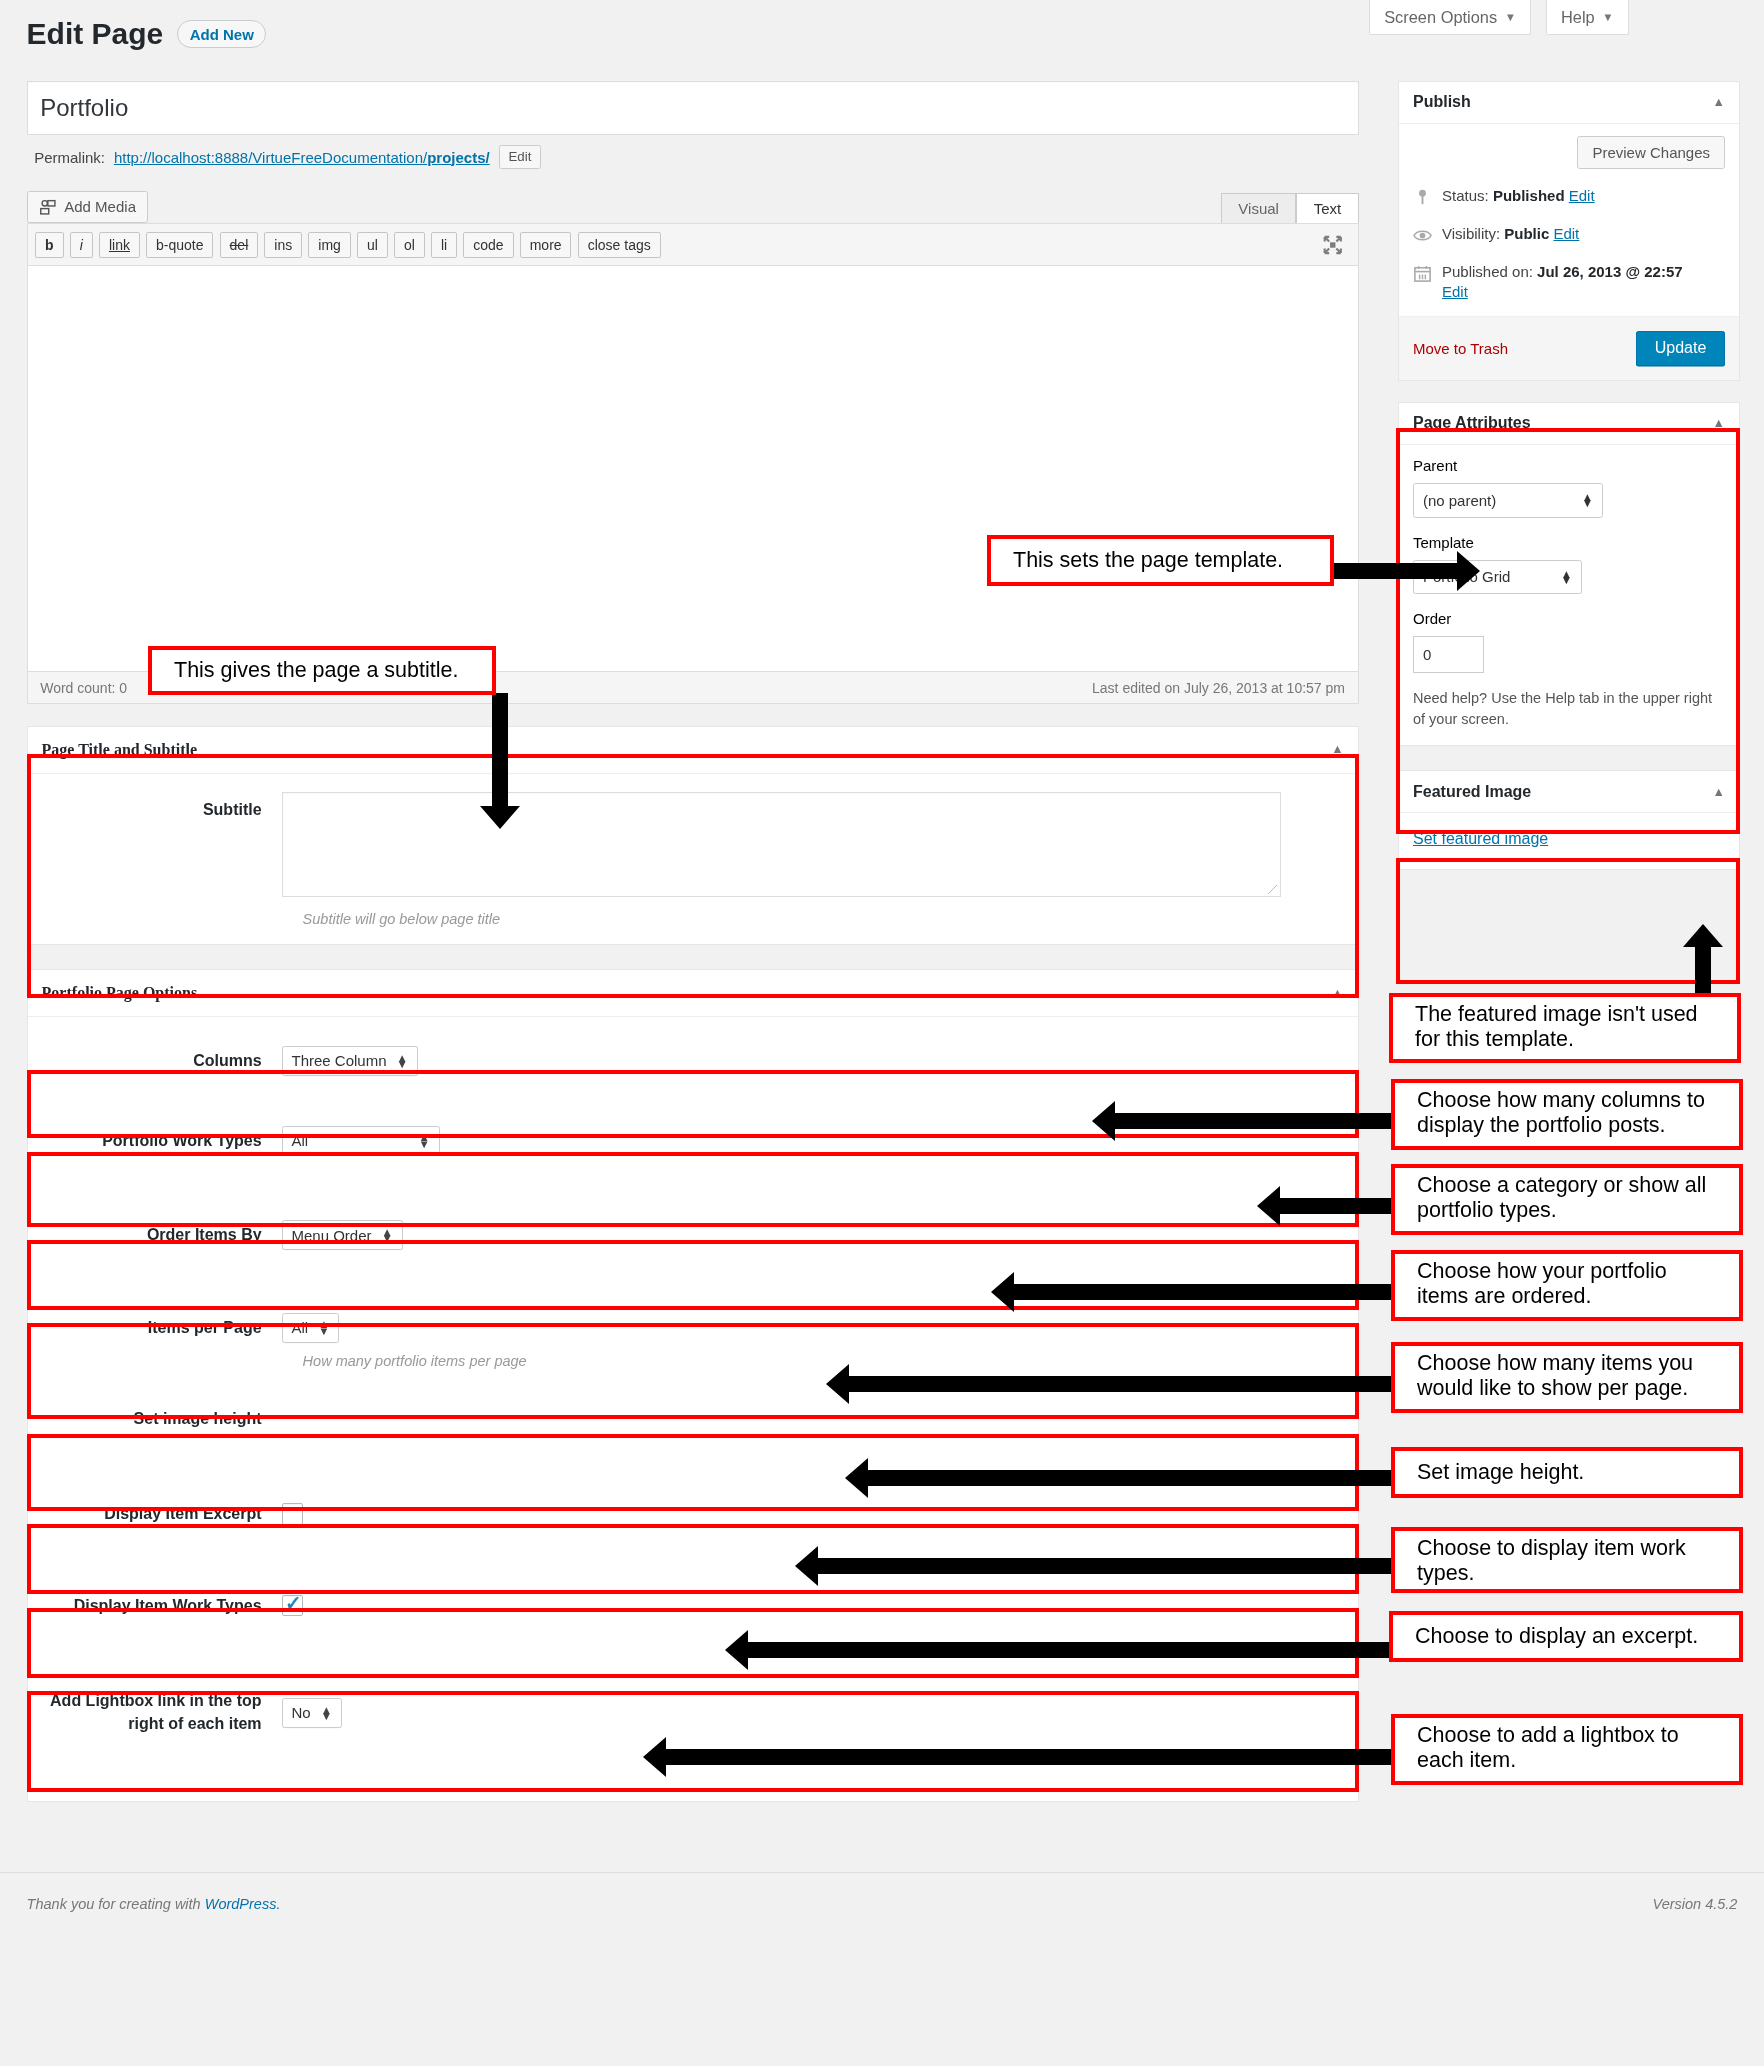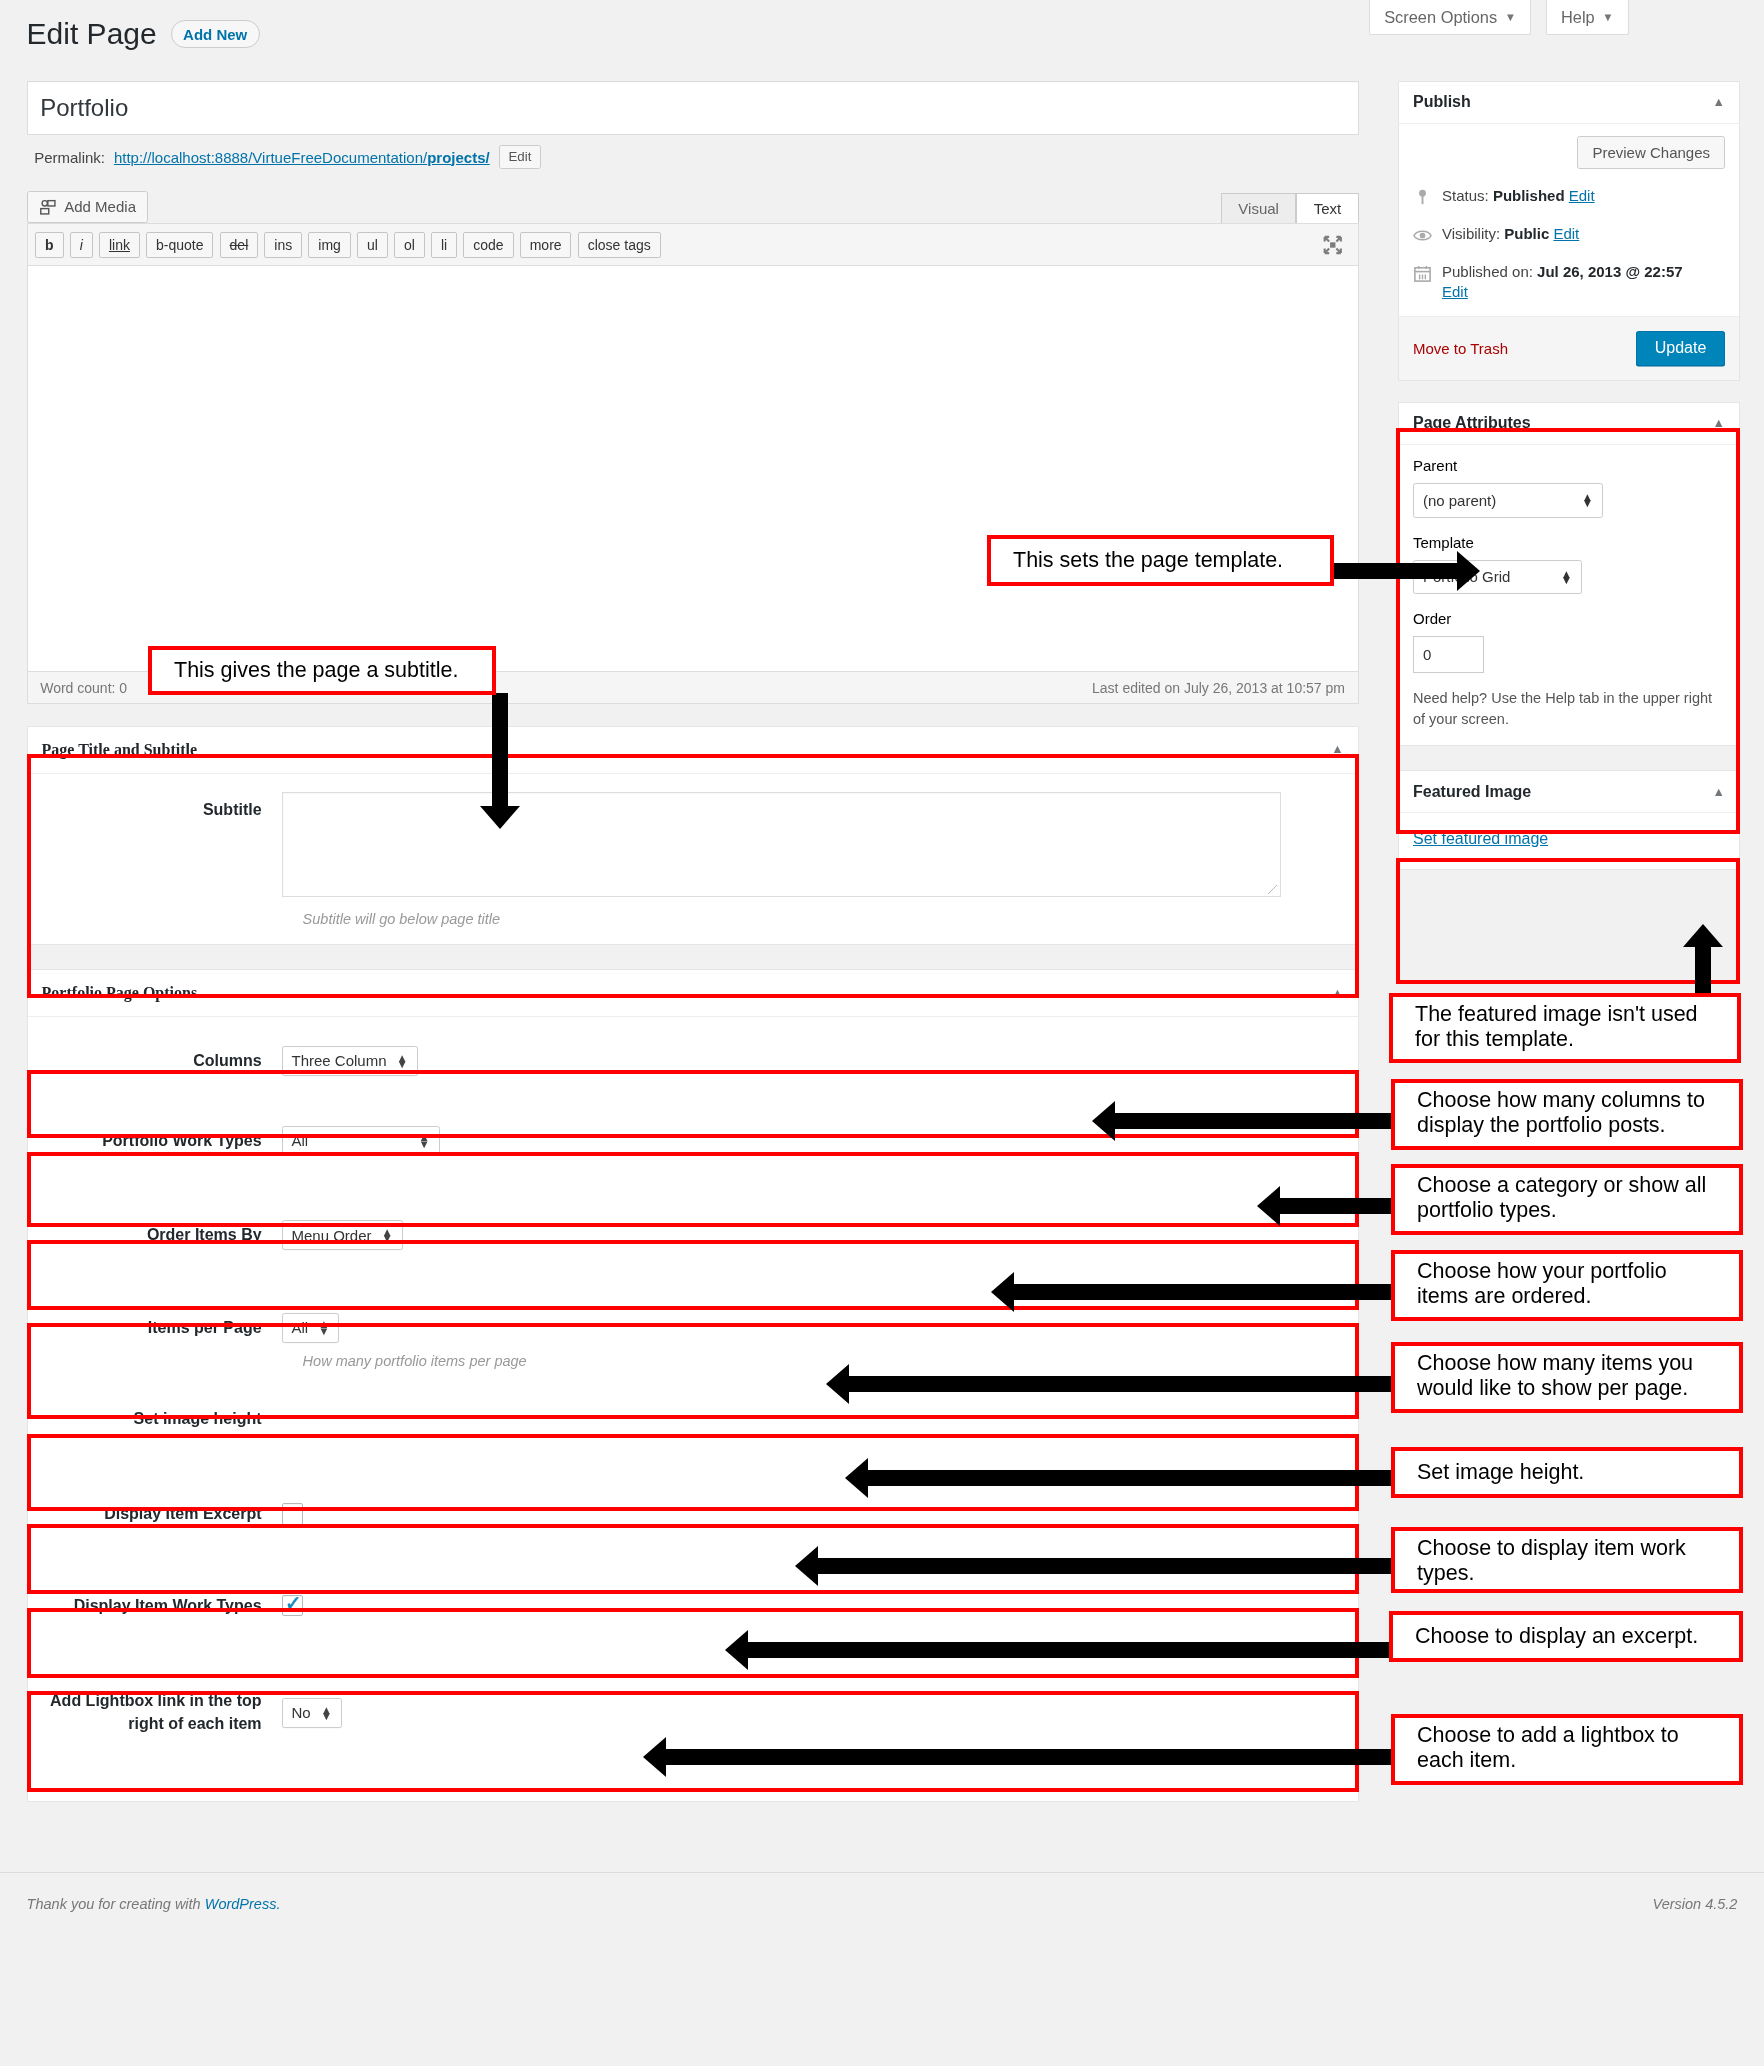--- a/index.html
+++ b/index.html
@@ -19,21 +19,21 @@
   .so-btn {
     position:absolute; top:0; height:35px; background:#fff;
     border:0.6px solid #ddd; border-top:none; border-radius:0 0 2.5px 2.5px;
     font-size:16.4px; color:#666; display:flex; align-items:center;
     padding:0 14px; gap:7.6px;
   }
   .so-btn .caret { font-size:11.4px; color:#777; }
 
   
   .page-head { position:absolute; top:19px; left:26.6px; display:flex; align-items:center; gap:14px; }
-  .page-head h1 { margin:0; font-size:30px; font-weight:400; color:#23282d; line-height:1; }
+  .page-head h1 { margin:0; font-size:30px; font-weight:700; color:#23282d; line-height:1; }
   .addnew {
     background:#f7f7f7; border:0.6px solid #ccc; border-radius:14px;
     color:#0073aa; font-size:15px; font-weight:600; padding:5.7px 11.4px; line-height:1;
   }
 
   
   .col-main { position:absolute; left:26.6px; top:81px; width:1332px; }
   .col-side { position:absolute; left:1398px; top:81px; width:342px; }
 
   

